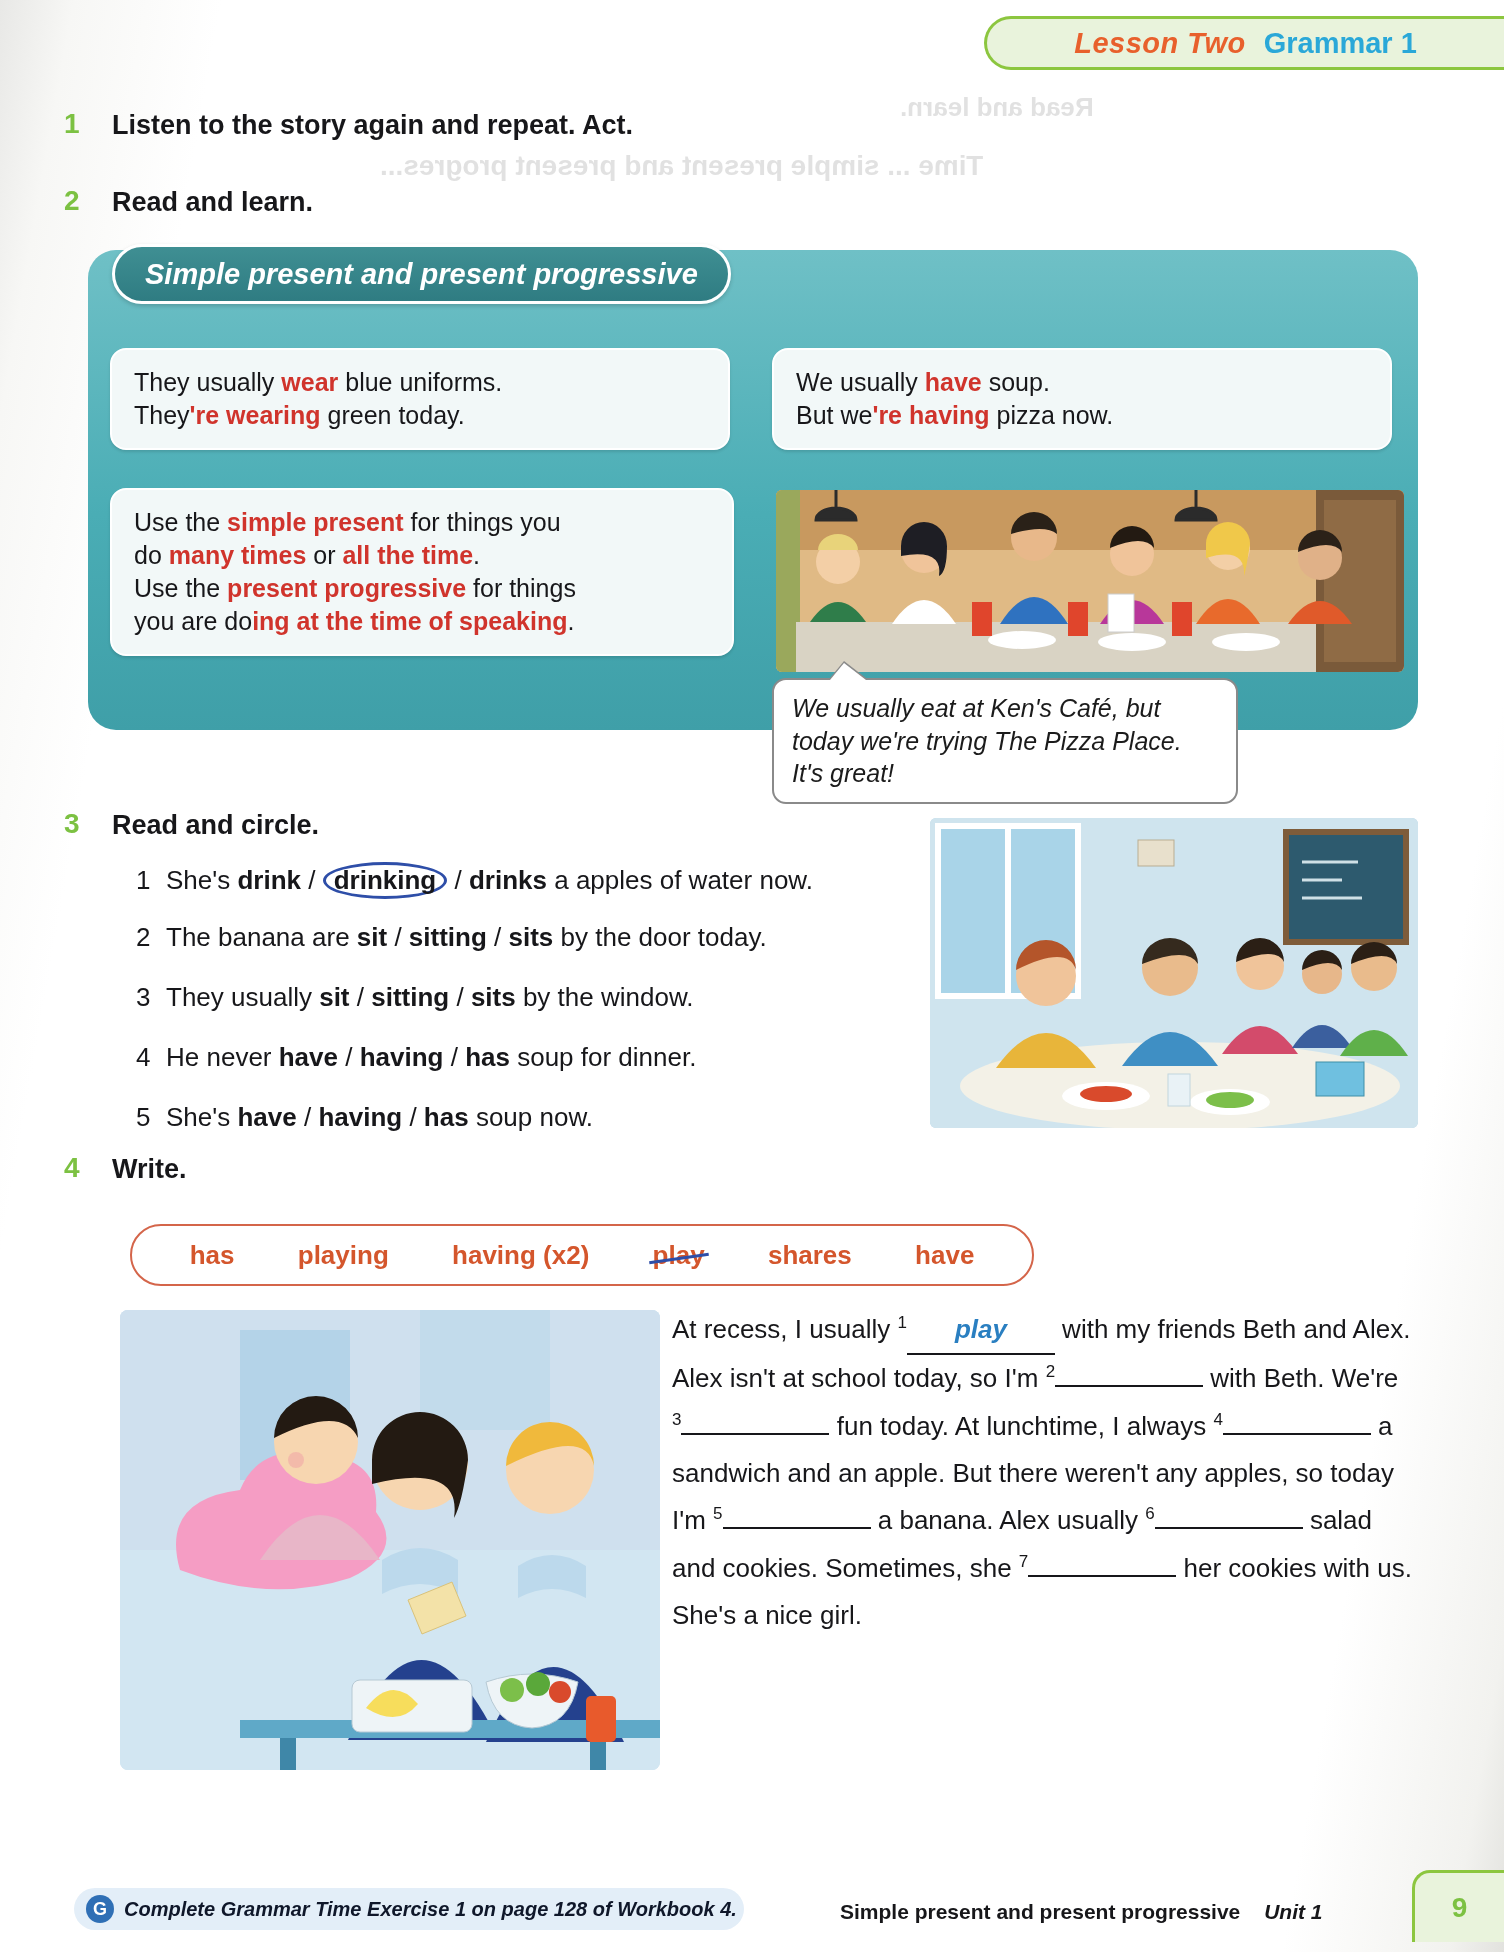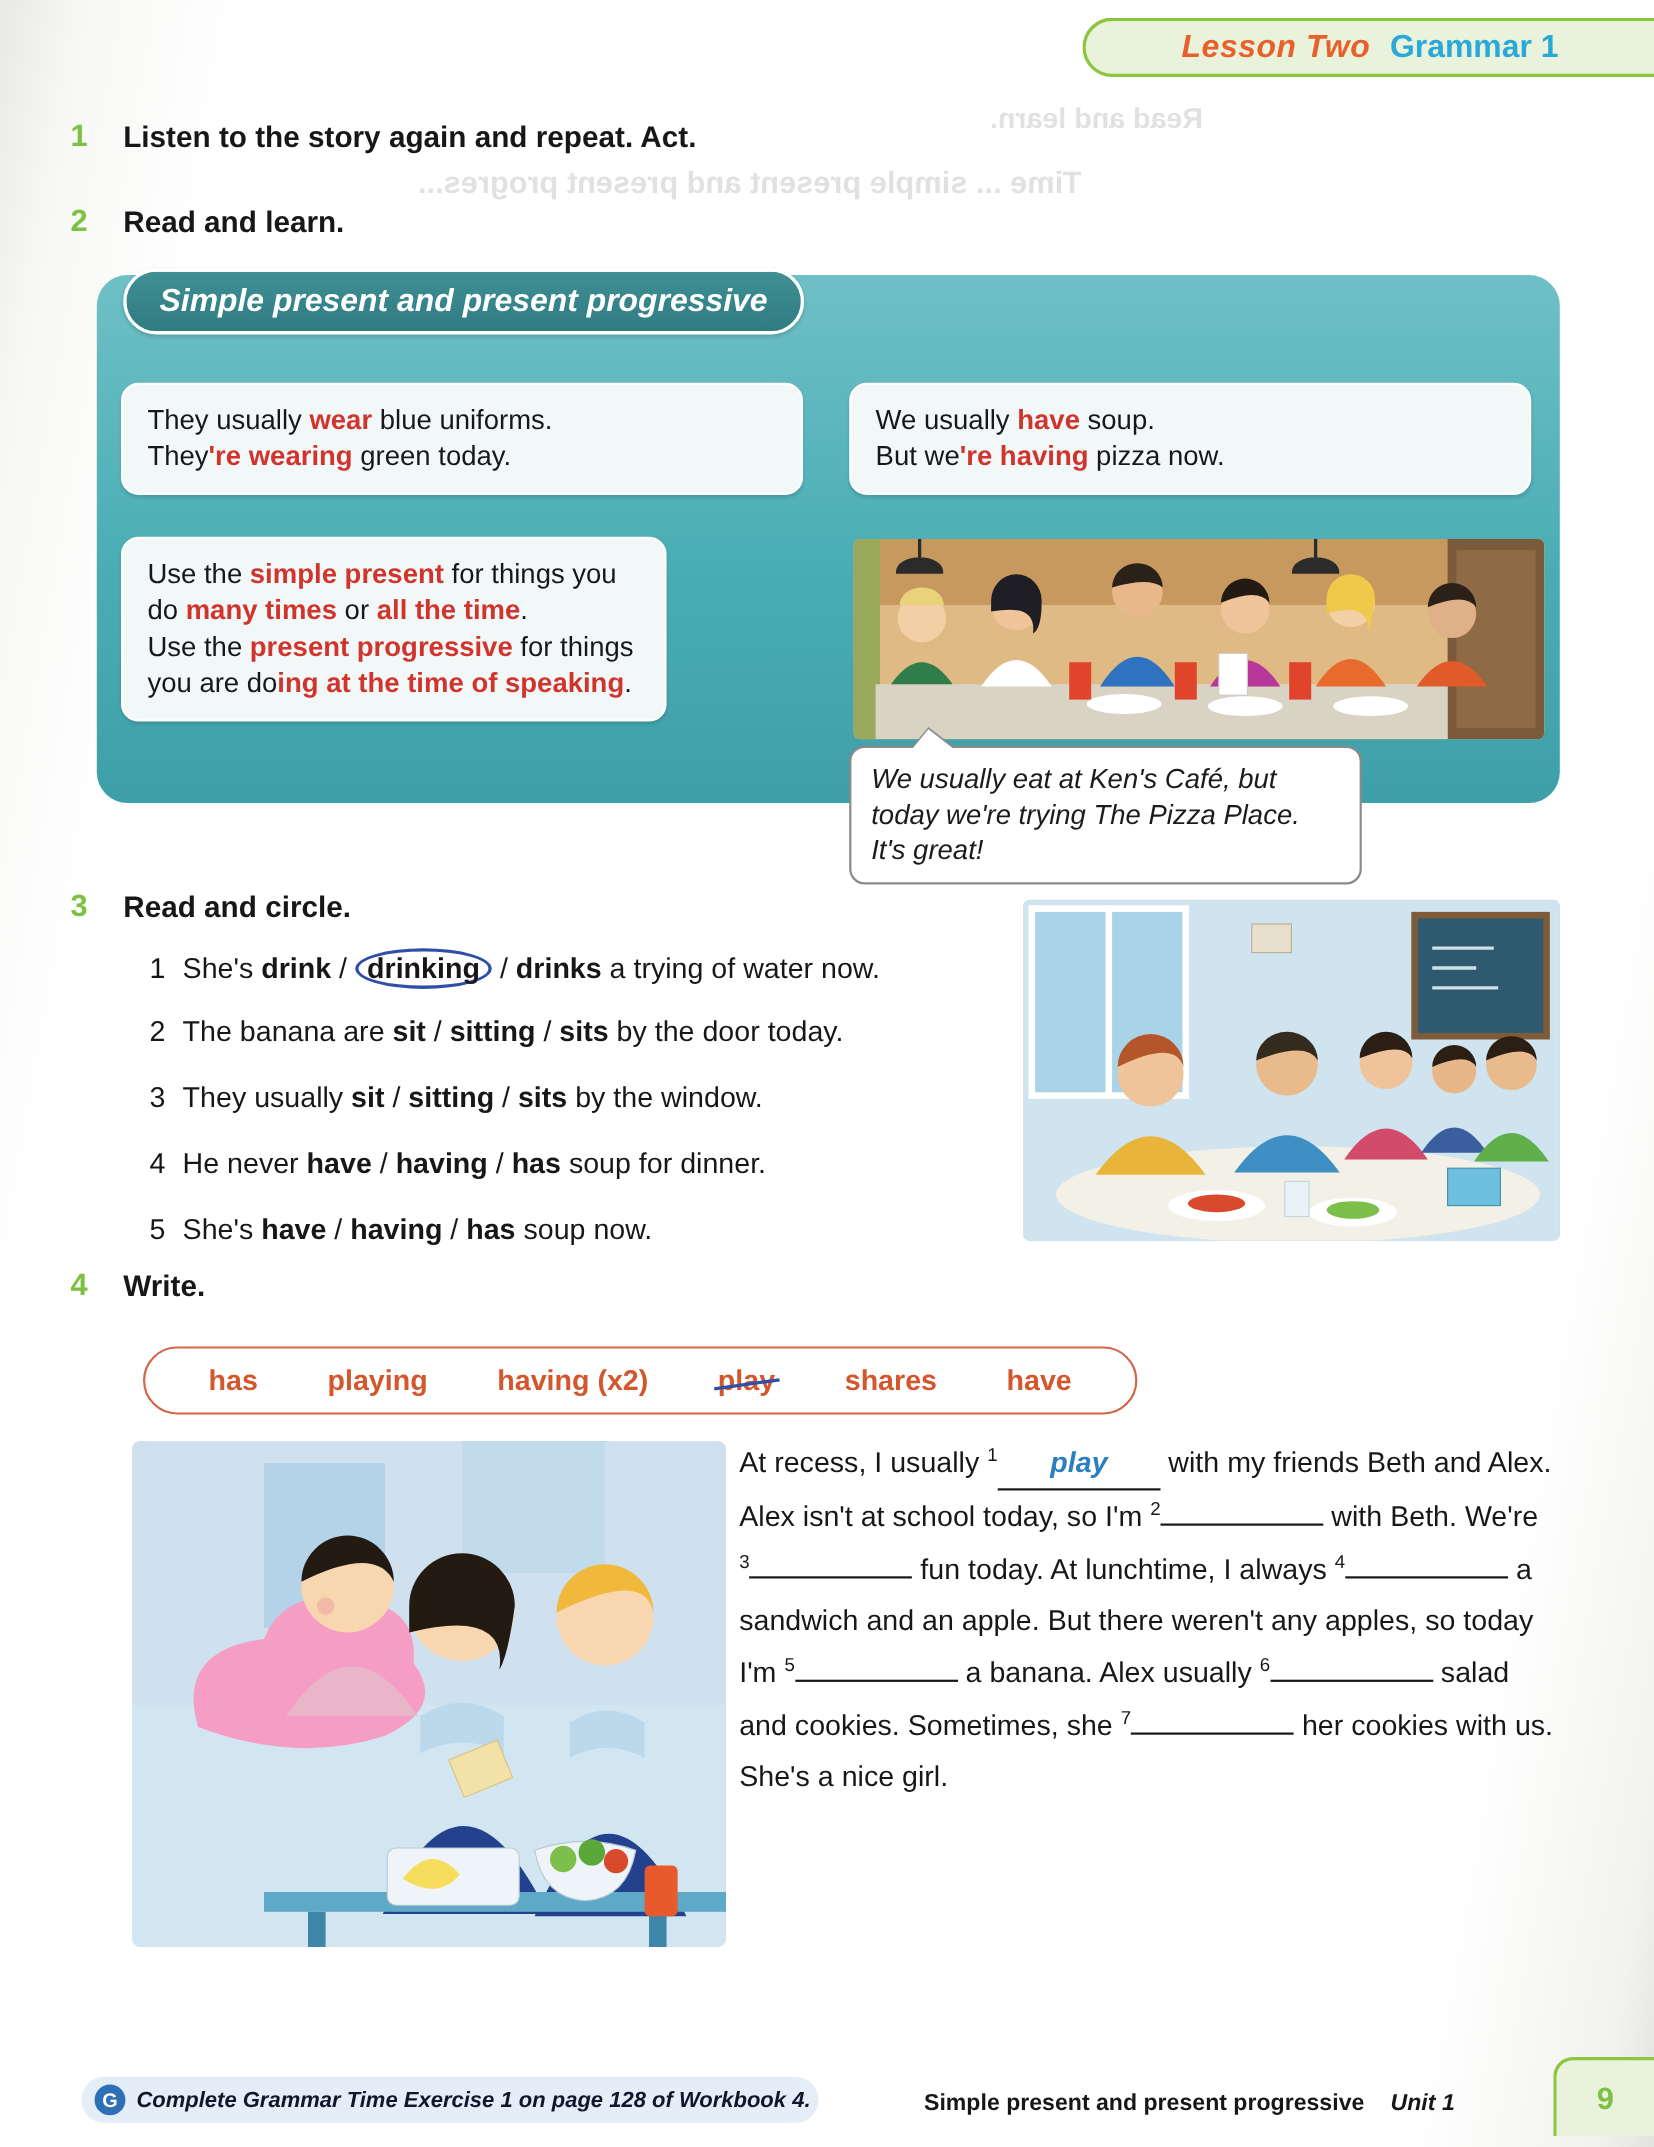--- a/index.html
+++ b/index.html
@@ -258,21 +258,21 @@
 
   <div class="wbox" style="left:772px; top:348px; width:620px;">
     <div>
       <span>We usually </span><span class="red">have</span><span> soup.</span>
     </div>
     <div>
       <span>But we</span><span class="red">'re having</span><span> pizza now.</span>
     </div>
   </div>
 
-  <div class="wbox" style="left:110px; top:488px; width:496px;">
+  <div class="wbox" style="left:110px; top:488px; width:624px;">
     <div>
       <span>Use the </span><span class="red">simple present</span><span> for things you</span>
     </div>
     <div>
       <span>do </span><span class="red">many times</span><span> or </span><span class="red">all the time</span><span>.</span>
     </div>
     <div>
       <span>Use the </span><span class="red">present progressive</span><span> for things</span>
     </div>
     <div>
@@ -333,21 +333,21 @@
       <rect x="332" y="104" width="26" height="38" fill="#ffffff" stroke="#cccccc"></rect>
     </svg>
   </div>
 
   <div class="speech">We usually eat at Ken's Café, but today we're trying The Pizza Place. It's great!</div>
 
   <div class="ex-num" style="left:64px; top:808px;">3</div>
   <div class="ex-title" style="left:112px; top:810px;">Read and circle.</div>
 
   <div class="q-line" style="left:136px; top:862px;">
-    <span class="n">1</span><span>She's </span><b>drink</b> / <b class="circled">drinking</b> / <b>drinks</b><span> a trying of water now.</span>
+    <span class="n">1</span><span>She's </span><b>drink</b> / <b class="circled">drinking</b> / <b>drinks</b><span> a apples of water now.</span>
   </div>
   <div class="q-line" style="left:136px; top:922px;">
     <span class="n">2</span><span>The banana are </span><b>sit</b> / <b>sitting</b> / <b>sits</b><span> by the door today.</span>
   </div>
   <div class="q-line" style="left:136px; top:982px;">
     <span class="n">3</span><span>They usually </span><b>sit</b> / <b>sitting</b> / <b>sits</b><span> by the window.</span>
   </div>
   <div class="q-line" style="left:136px; top:1042px;">
     <span class="n">4</span><span>He never </span><b>have</b> / <b>having</b> / <b>has</b><span> soup for dinner.</span>
   </div>

